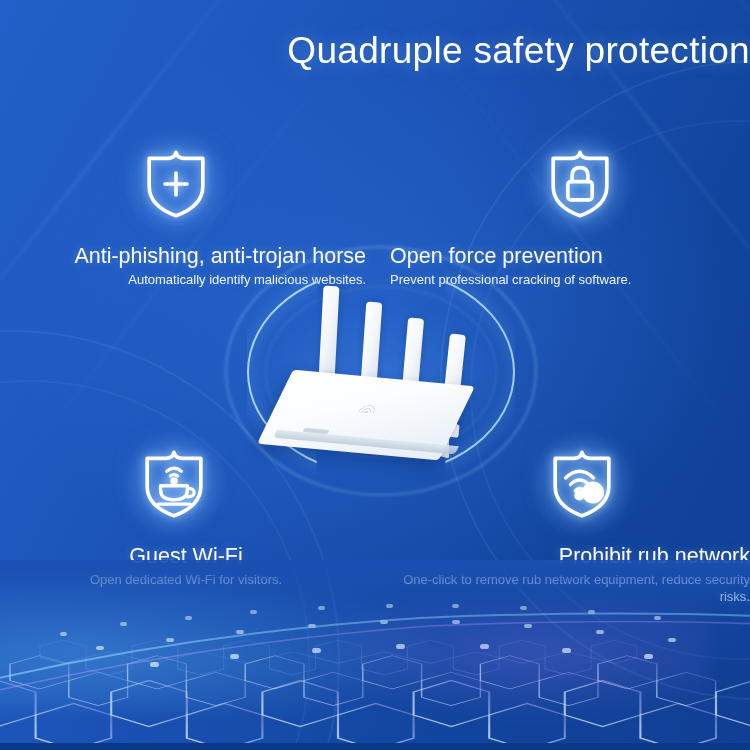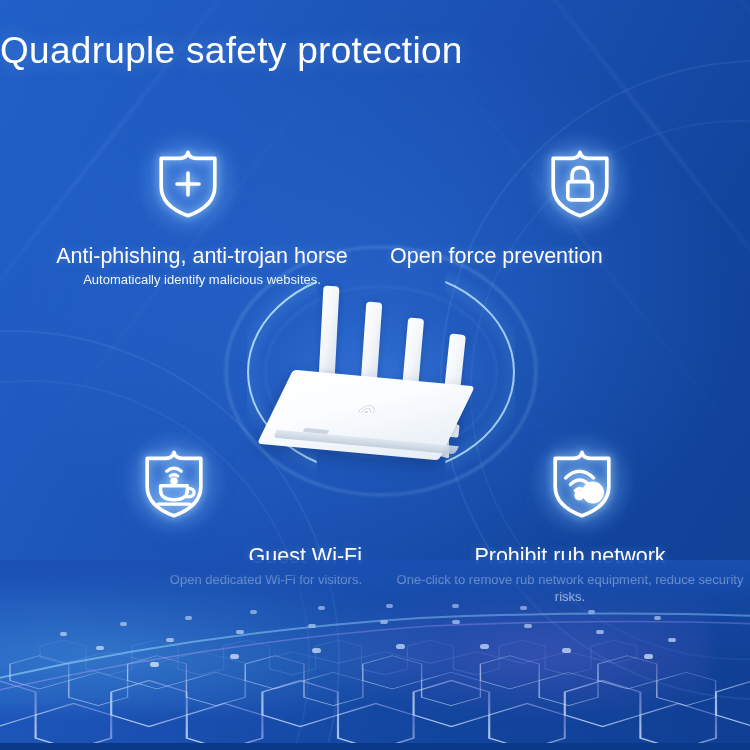--- a/index.html
+++ b/index.html
@@ -26,51 +26,51 @@
 
   
   .cornerArc{position:absolute;border-radius:50%;border:2px solid rgba(150,200,255,.10);filter:blur(.6px);}
   .ca1{left:-320px;top:330px;width:660px;height:660px;}
   .ca2{left:-250px;top:380px;width:560px;height:560px;border-color:rgba(150,200,255,.07);}
   .ca3{right:-330px;top:60px;width:640px;height:640px;}
   .ca4{right:-260px;top:120px;width:540px;height:540px;border-color:rgba(150,200,255,.07);}
 
   
   .title{
-    position:absolute;left:0;right:0;top:30px;text-align:left;
+    position:absolute;left:0;right:0;top:30px;text-align:right;
     color:#ffffff;font-size:37px;font-weight:400;letter-spacing:.3px;
     text-shadow:0 0 18px rgba(170,215,255,.35);
   }
 
   
   .feature{position:absolute;}
-  .feat-tl{left:16px;top:132px;width:372px;text-align:center;}
+  .feat-tl{left:4px;top:132px;width:372px;text-align:right;}
   .feat-tr{left:378px;top:132px;width:372px;text-align:center;}
-  .feat-bl{left:0;top:432px;width:372px;text-align:right;}
+  .feat-bl{left:0;top:432px;width:372px;text-align:center;}
   .feat-br{left:378px;top:432px;width:372px;text-align:center;}
 
   .iconwrap{
     position:relative;width:104px;height:104px;margin:0 auto;
     display:flex;align-items:center;justify-content:center;
     border-radius:50%;
     background:radial-gradient(circle at 50% 50%,rgba(120,175,255,.20) 0%,rgba(120,175,255,.10) 55%,rgba(120,175,255,0) 72%);
   }
   .iconwrap svg{width:78px;height:78px;display:block;
     filter:drop-shadow(0 0 5px rgba(175,220,255,.95)) drop-shadow(0 0 13px rgba(120,185,255,.55));}
   .iconwrap svg *{stroke:#ffffff;}
 
   .f-head{color:#fdfdff;font-size:21.5px;font-weight:400;margin-top:7px;line-height:1.25;
     text-shadow:0 0 10px rgba(160,205,255,.35);}
   .f-sub{color:#eef4ff;font-size:13px;font-weight:400;line-height:1.28;margin-top:2px;
     text-shadow:0 0 8px rgba(150,195,255,.3);}
 
   .feat-tl .f-head,.feat-tl .f-sub,
   .feat-bl .f-head,.feat-bl .f-sub{padding:0 10px;}
   .feat-tr .f-head,.feat-tr .f-sub{text-align:left;padding-left:12px;}
-  .feat-br .f-head,.feat-br .f-sub{text-align:center;padding-left:12px;}
+  .feat-br .f-head,.feat-br .f-sub{text-align:right;padding-left:12px;}
   .feat-tl .iconwrap{margin-left:120px;}
   .feat-bl .iconwrap{margin-left:122px;}
   .feat-tr .iconwrap{margin-left:150px;}
   .feat-br .iconwrap{margin-left:152px;}
 
   
   .centre{position:absolute;left:235px;top:272px;width:290px;height:200px;}
   .ring{position:absolute;border-radius:50%;border:2px solid transparent;}
   .ring-outer{
     left:12px;top:-4px;width:268px;height:208px;
@@ -188,20 +188,21 @@
 
   <div class="feature feat-tr">
     <div class="iconwrap">
       <svg viewBox="0 0 64 64" fill="none" stroke-width="3" stroke-linecap="round" stroke-linejoin="round">
         <path d="M32 6 L31 8.5 Q29 11 25 11 L10 11 L10 34 Q10 50 32 58 Q54 50 54 34 L54 11 L39 11 Q35 11 33 8.5 Z"></path>
         <rect x="22" y="30" width="20" height="15" rx="2.5"></rect>
         <path d="M25.5 30 L25.5 25 Q25.5 18.5 32 18.5 Q38.5 18.5 38.5 25 L38.5 30"></path>
       </svg>
     </div>
     <div class="f-head">Open force prevention</div>
+    <div class="f-sub">Prevent professional cracking of software.</div>
   </div>
 
   <div class="feature feat-bl">
     <div class="iconwrap">
       <svg viewBox="0 0 64 64" fill="none" stroke-width="3" stroke-linecap="round" stroke-linejoin="round">
         <path d="M32 6 L31 8.5 Q29 11 25 11 L10 11 L10 34 Q10 50 32 58 Q54 50 54 34 L54 11 L39 11 Q35 11 33 8.5 Z"></path>
         <path d="M26 21.5 Q32 16.5 38 21.5" stroke-width="2.6"></path>
         <path d="M29 25.5 Q32 23 35 25.5" stroke-width="2.6"></path>
         <circle cx="32" cy="29.5" r="1.6" fill="#fff" stroke="none"></circle>
         <path d="M21 33.5 L43 33.5 L43 37 Q43 45 32 45 Q21 45 21 37 Z" stroke-width="2.8"></path>

